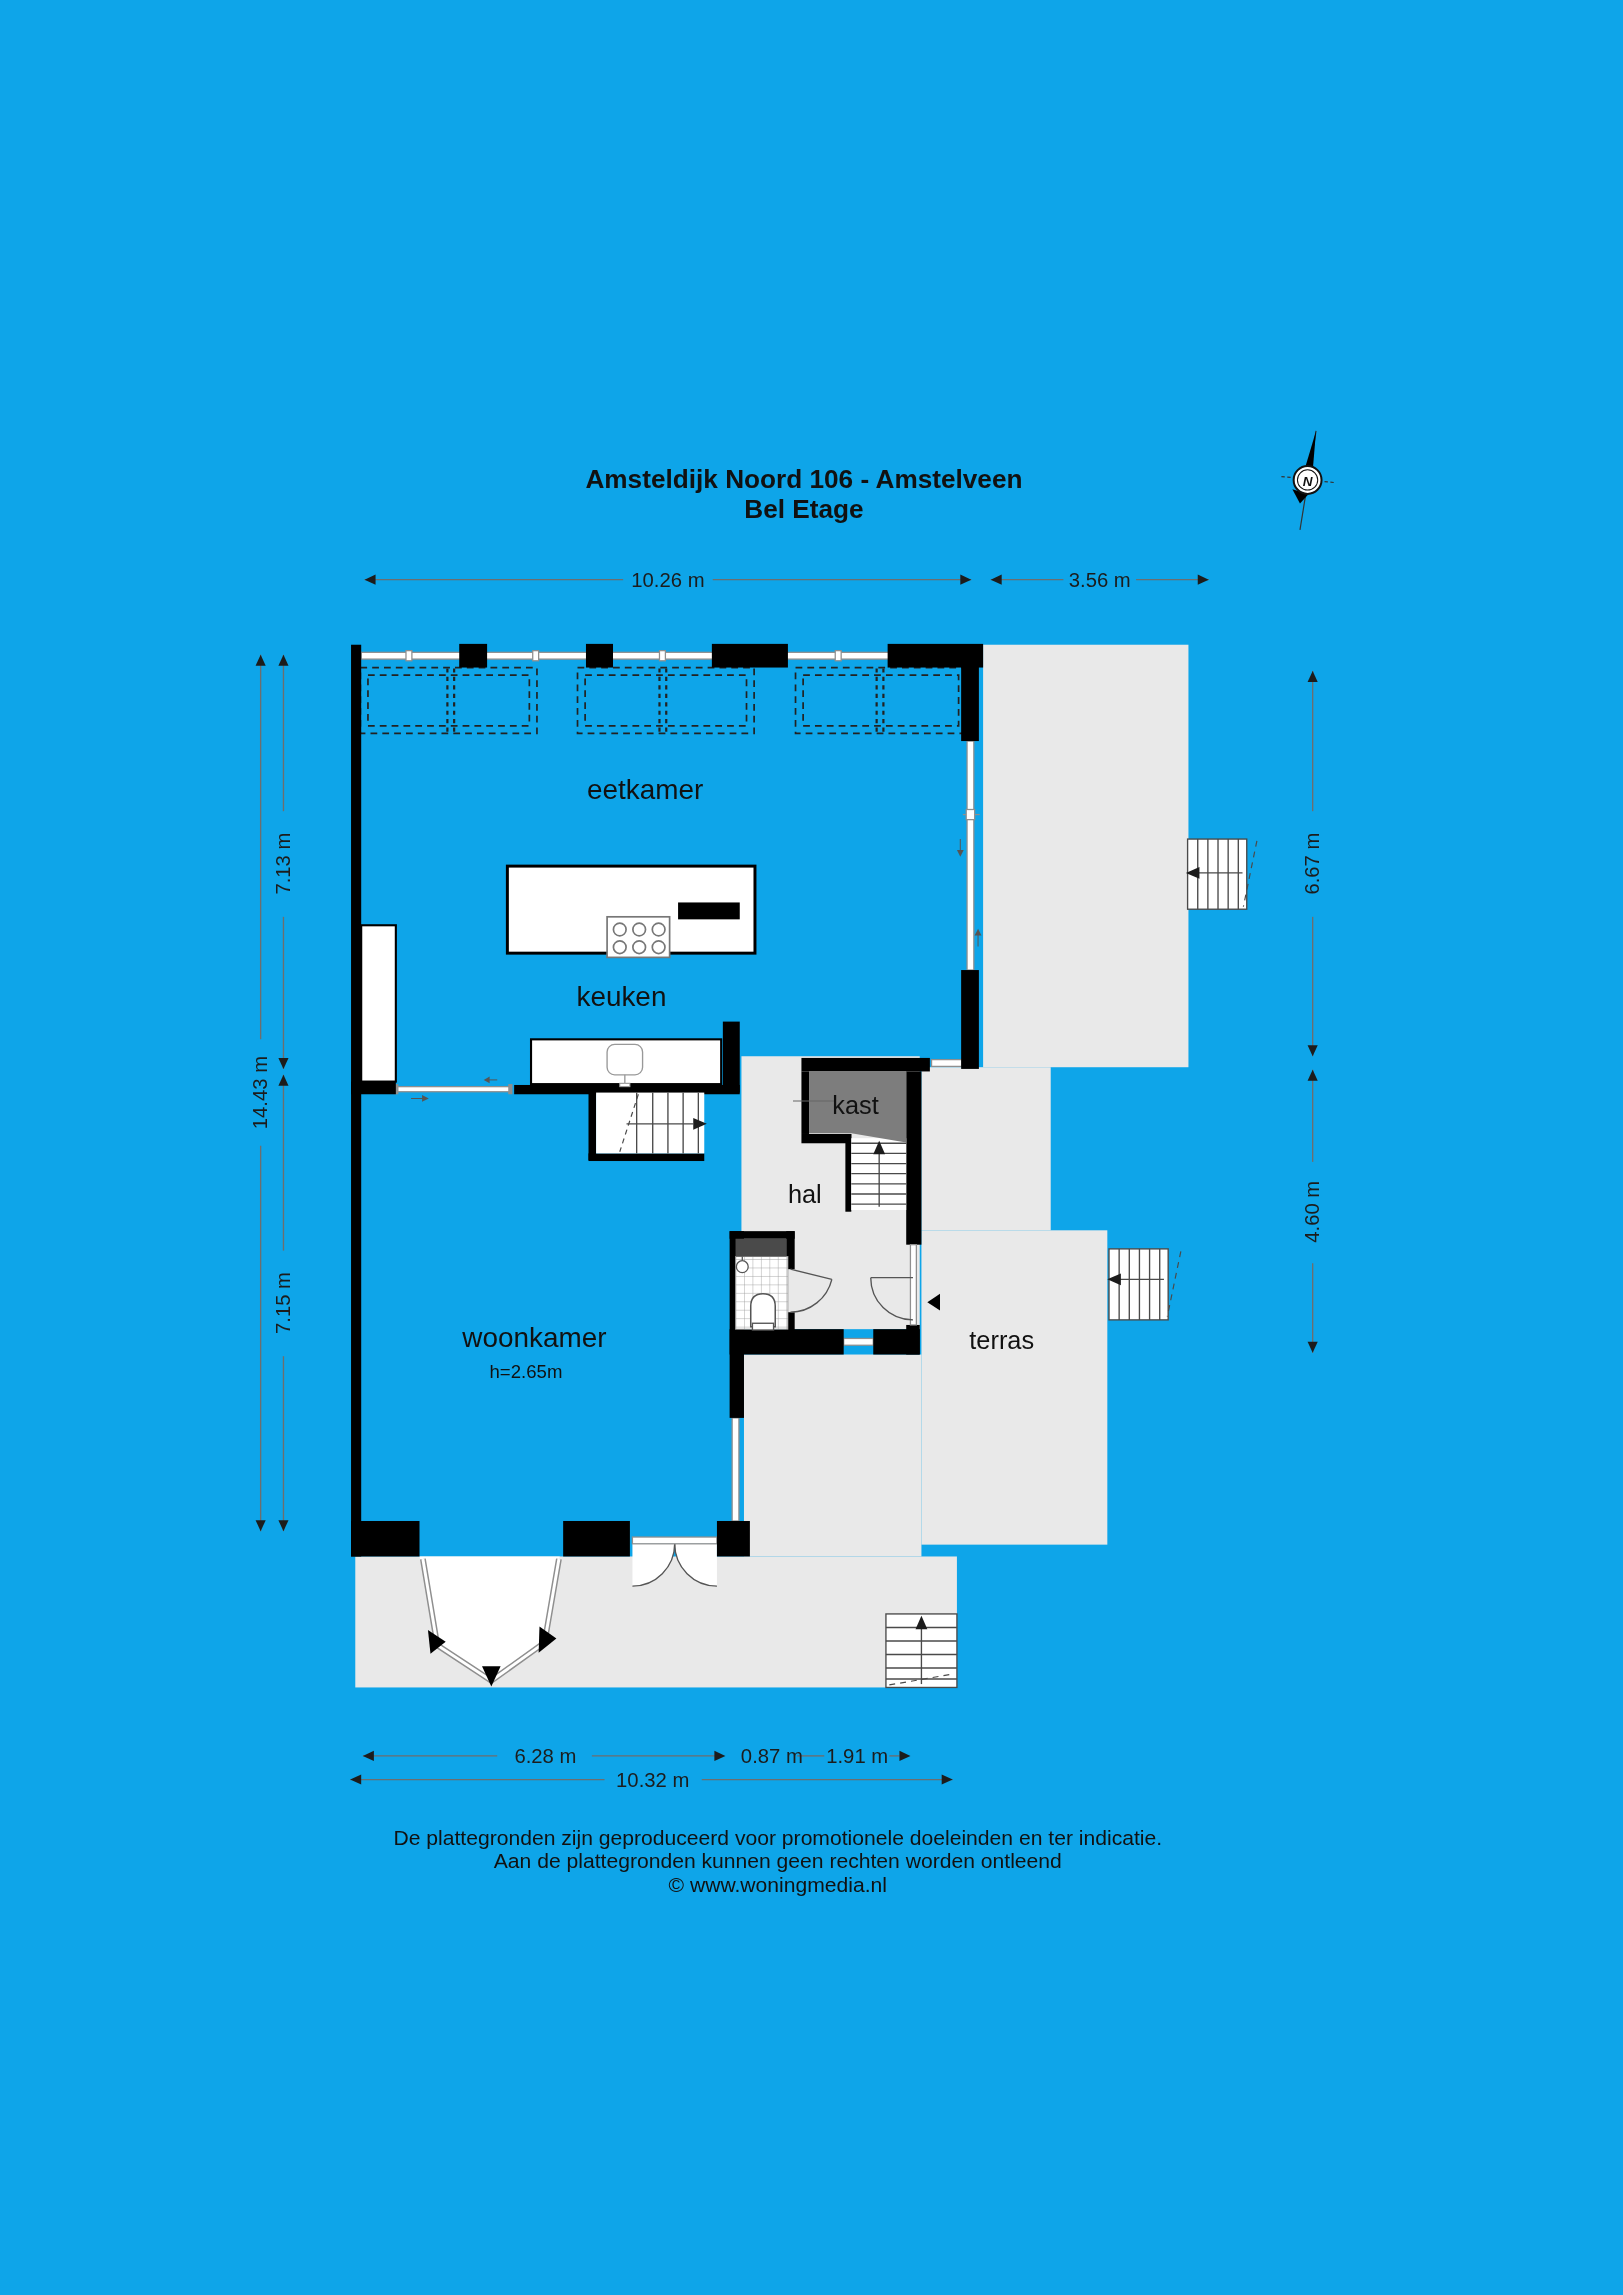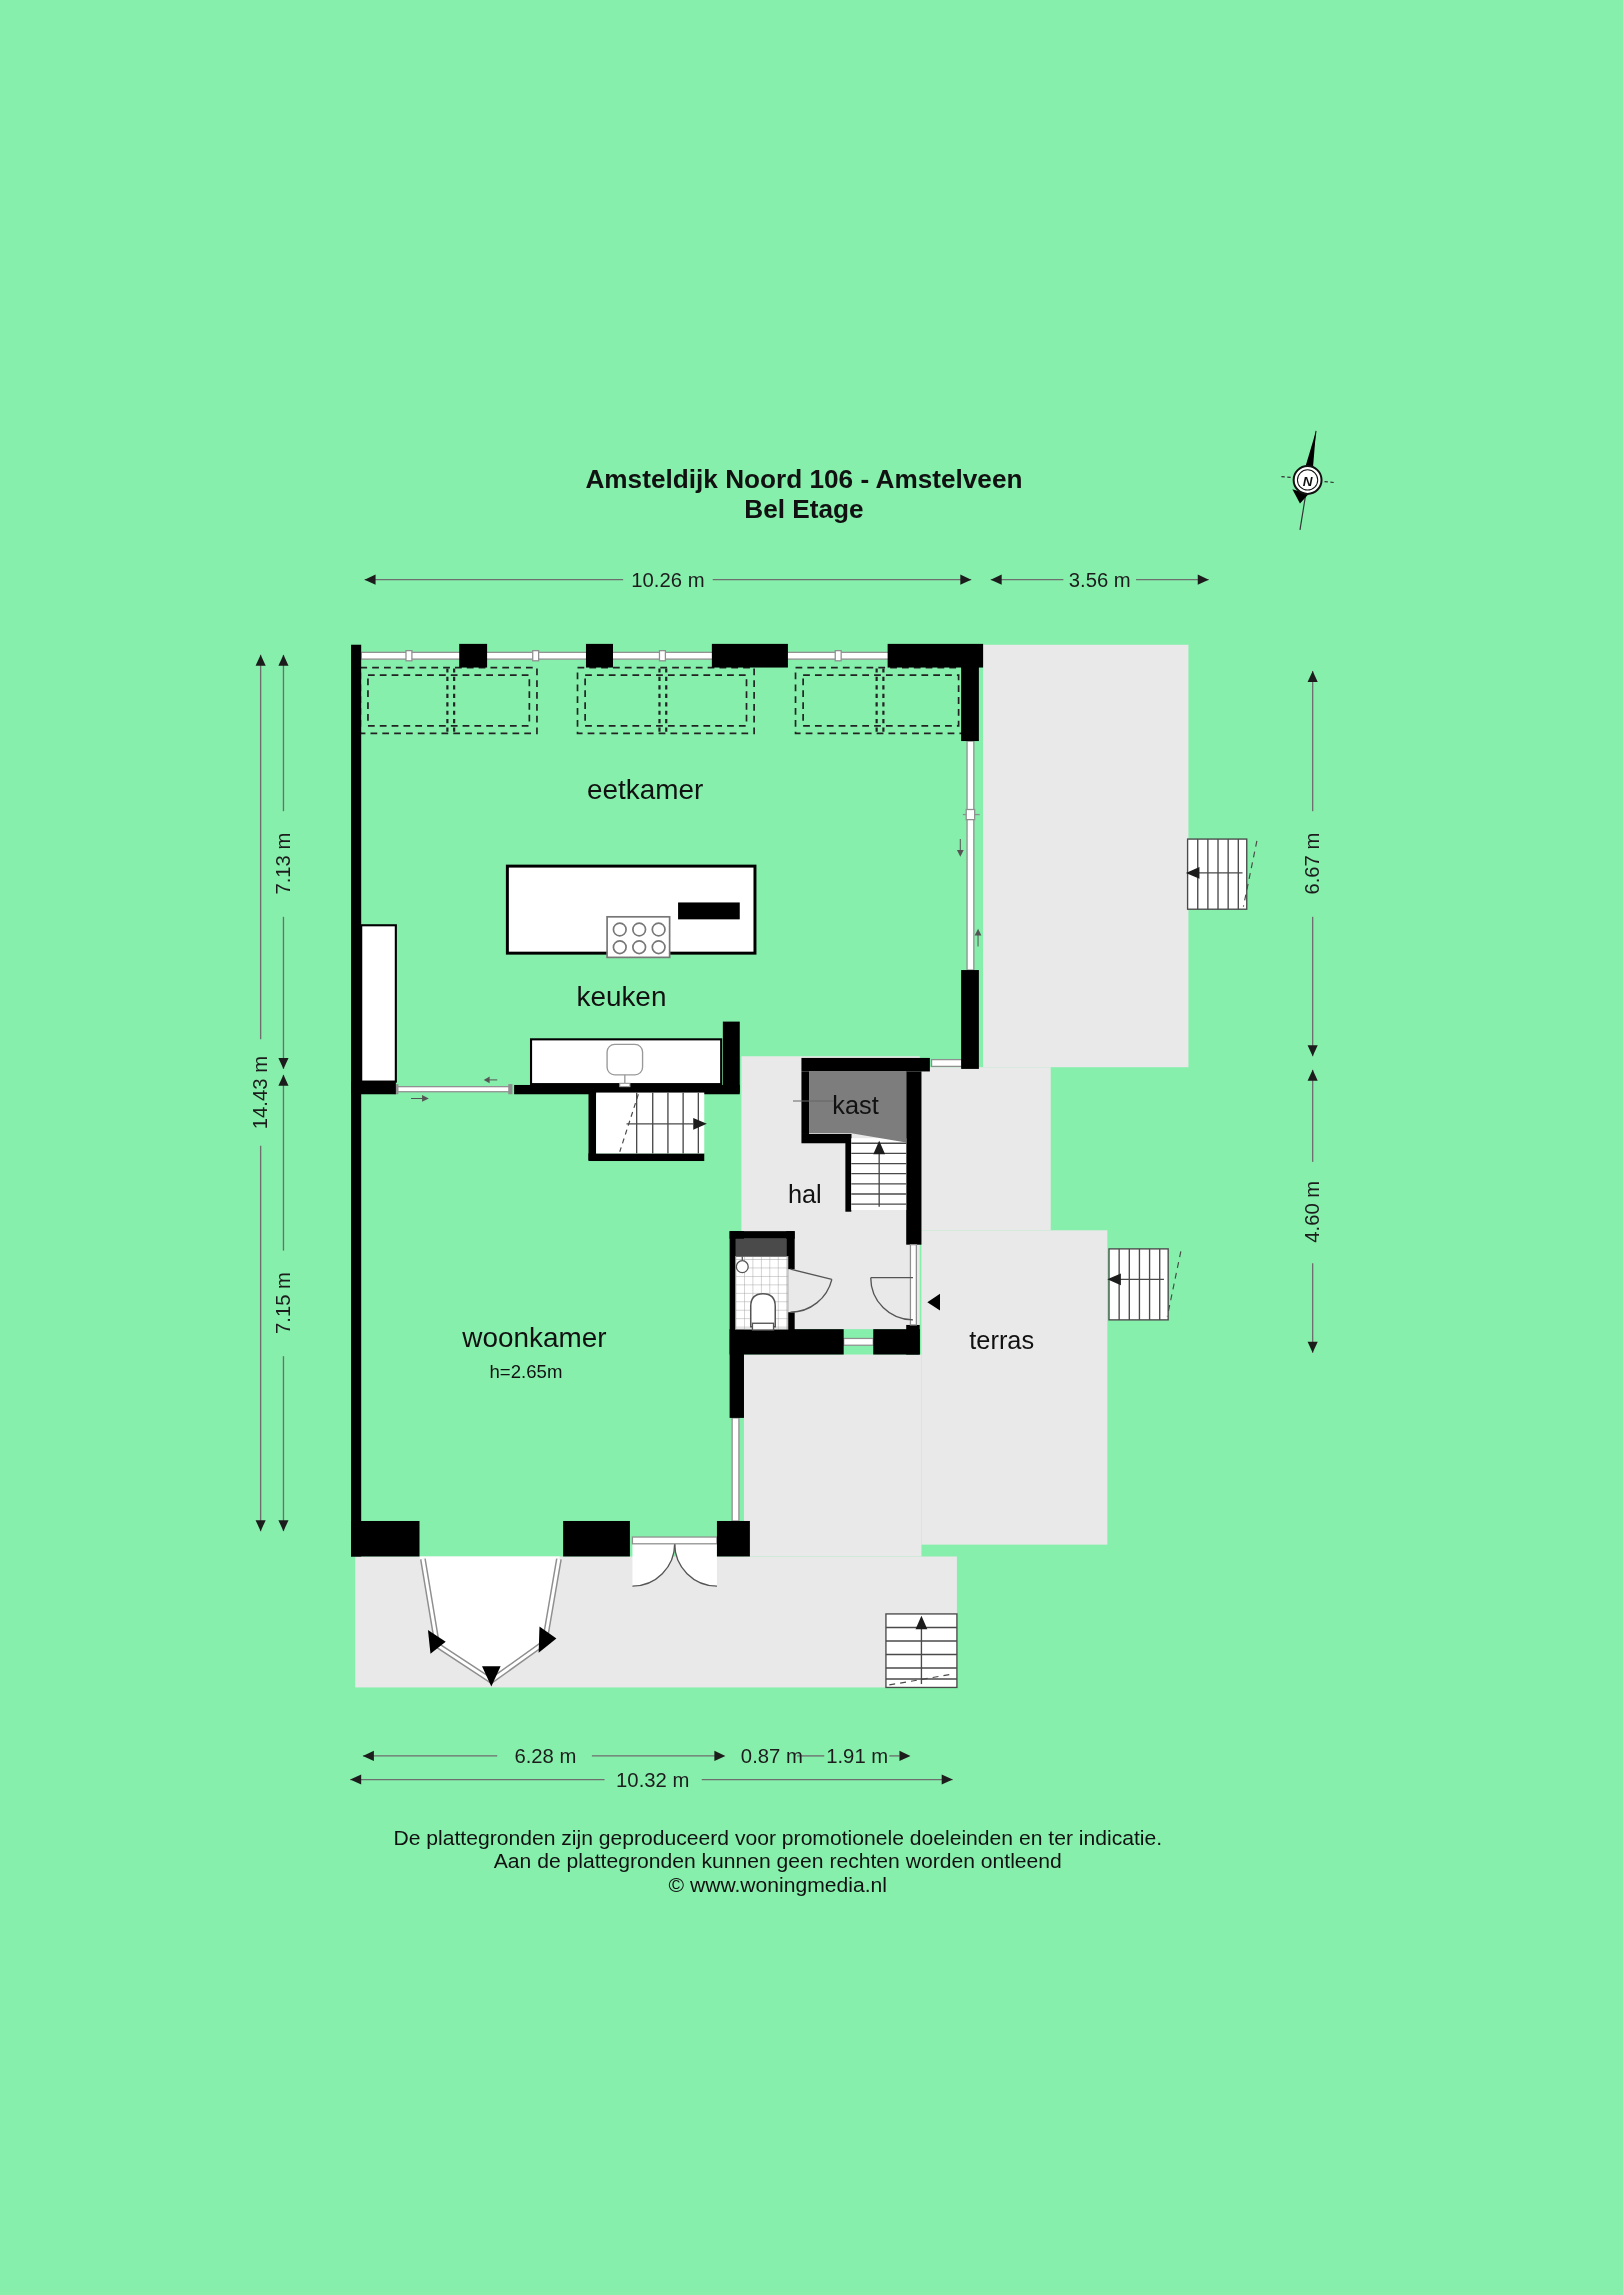--- a/index.html
+++ b/index.html
@@ -1,16 +1,16 @@
 <!DOCTYPE html>
 <html style="font-size:13.5px"><head>
 <meta charset="utf-8">
 <style>
   html,body{margin:0;padding:0;background:#ffffff;}
-  .page{position:relative;width:1624px;height:2295px;background:#86efac;overflow:hidden;
+  .page{position:relative;width:1624px;height:2295px;background:#0ea5e9;overflow:hidden;
         font-family:"Liberation Sans", sans-serif;}
   svg{display:block;}
   text{fill:#111111;font-family:"Liberation Sans", sans-serif;}
   .title-text{font-weight:bold;font-size:31px;}
   .room-label{font-size:33px;}
   .room-label-sm{font-size:30px;}
   .room-sub{font-size:22px;}
   .dim-label{font-size:24px;fill:#1c1c1c;}
   .footer-text{font-size:25px;}
   .wall{fill:#000000;}

